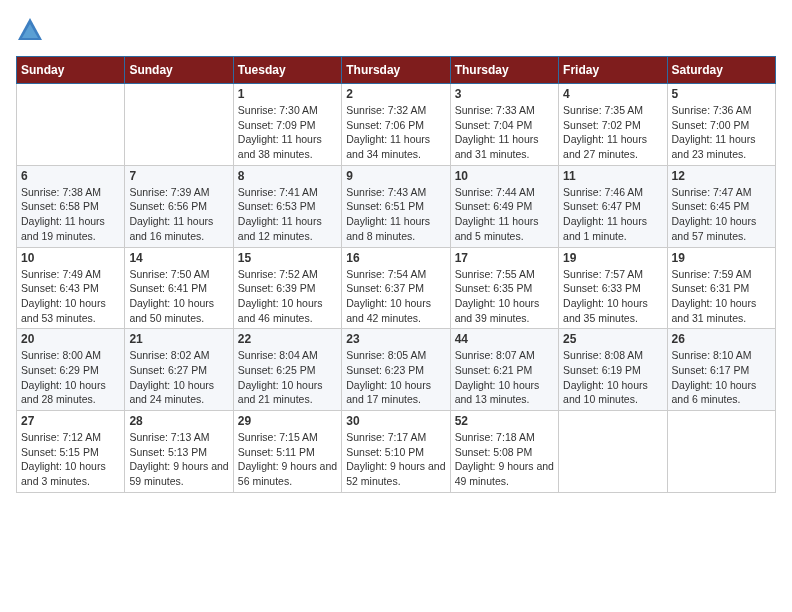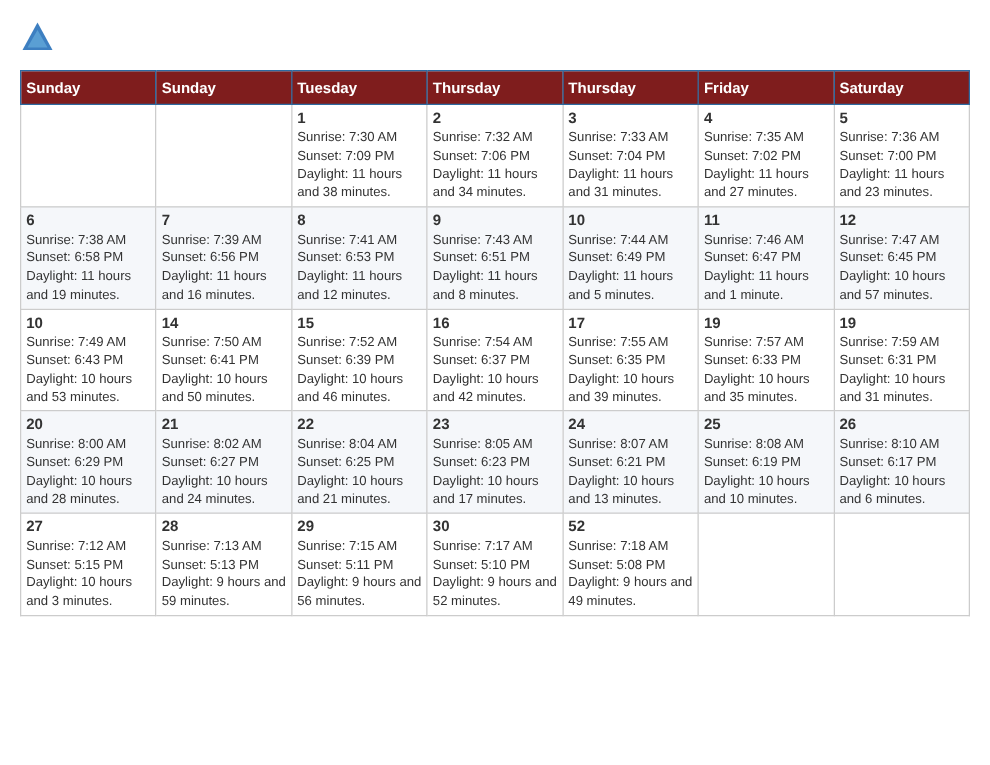--- a/index.html
+++ b/index.html
@@ -215,21 +215,21 @@
         </td>
         <td>
           <div class="day-num">22</div>
           <div class="day-info">Sunrise: 8:04 AM<br>Sunset: 6:25 PM<br>Daylight: 10 hours and 21 minutes.</div>
         </td>
         <td>
           <div class="day-num">23</div>
           <div class="day-info">Sunrise: 8:05 AM<br>Sunset: 6:23 PM<br>Daylight: 10 hours and 17 minutes.</div>
         </td>
         <td>
-          <div class="day-num">24</div>
+          <div class="day-num">44</div>
           <div class="day-info">Sunrise: 8:07 AM<br>Sunset: 6:21 PM<br>Daylight: 10 hours and 13 minutes.</div>
         </td>
         <td>
           <div class="day-num">25</div>
           <div class="day-info">Sunrise: 8:08 AM<br>Sunset: 6:19 PM<br>Daylight: 10 hours and 10 minutes.</div>
         </td>
         <td>
           <div class="day-num">26</div>
           <div class="day-info">Sunrise: 8:10 AM<br>Sunset: 6:17 PM<br>Daylight: 10 hours and 6 minutes.</div>
         </td>

